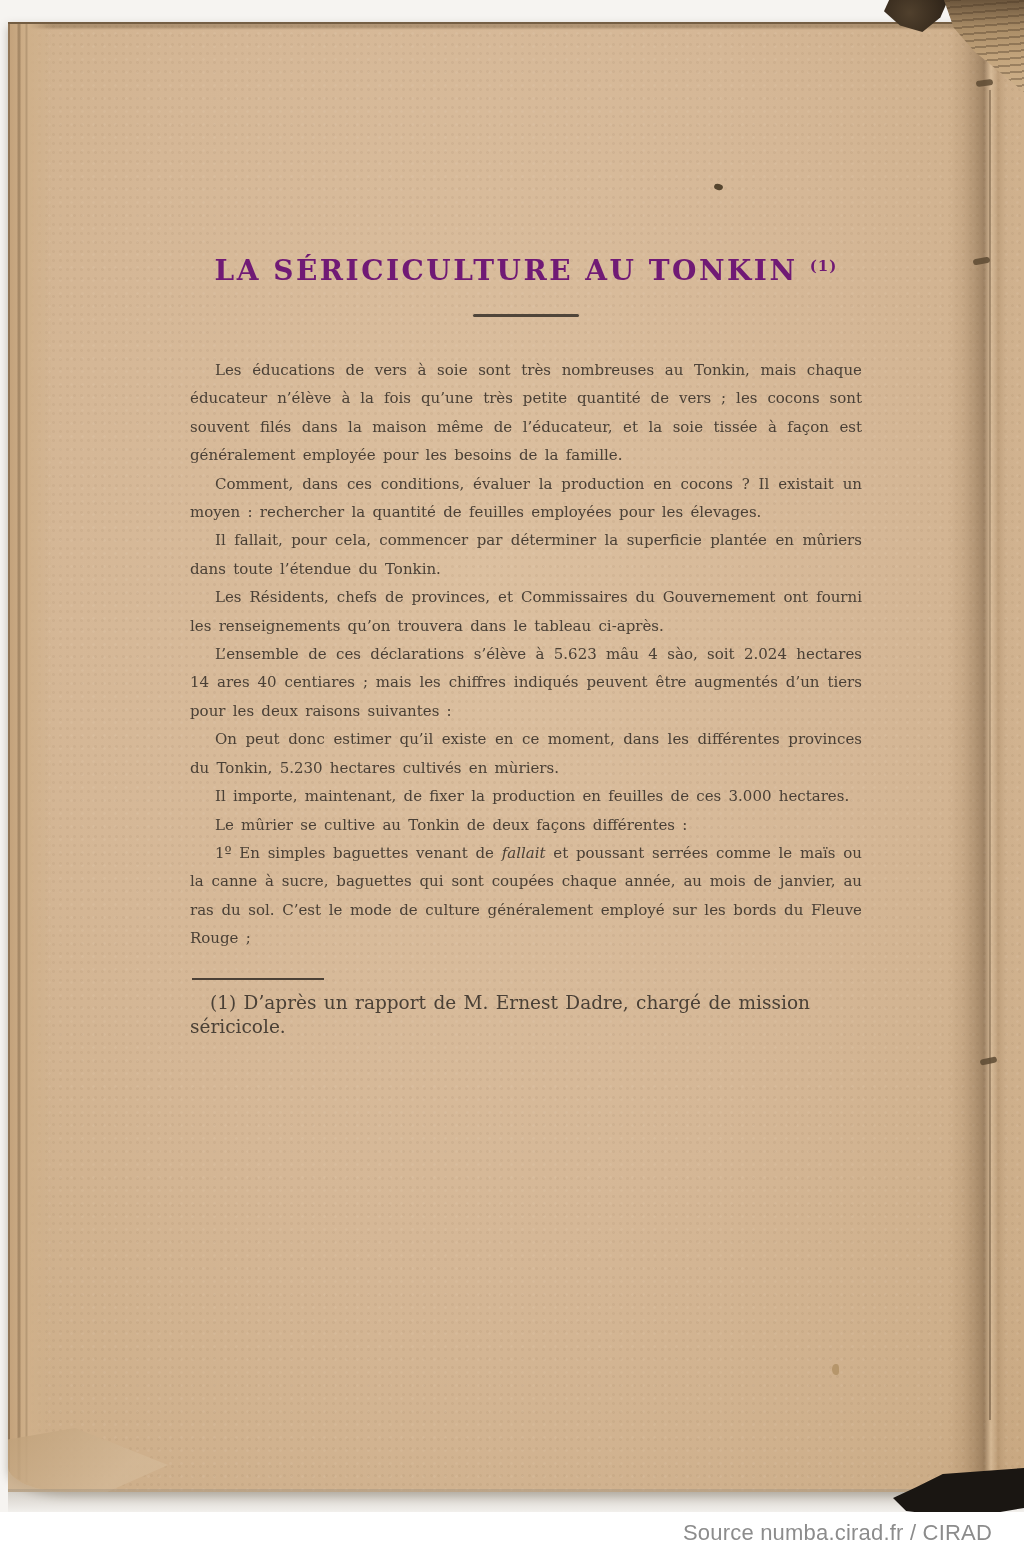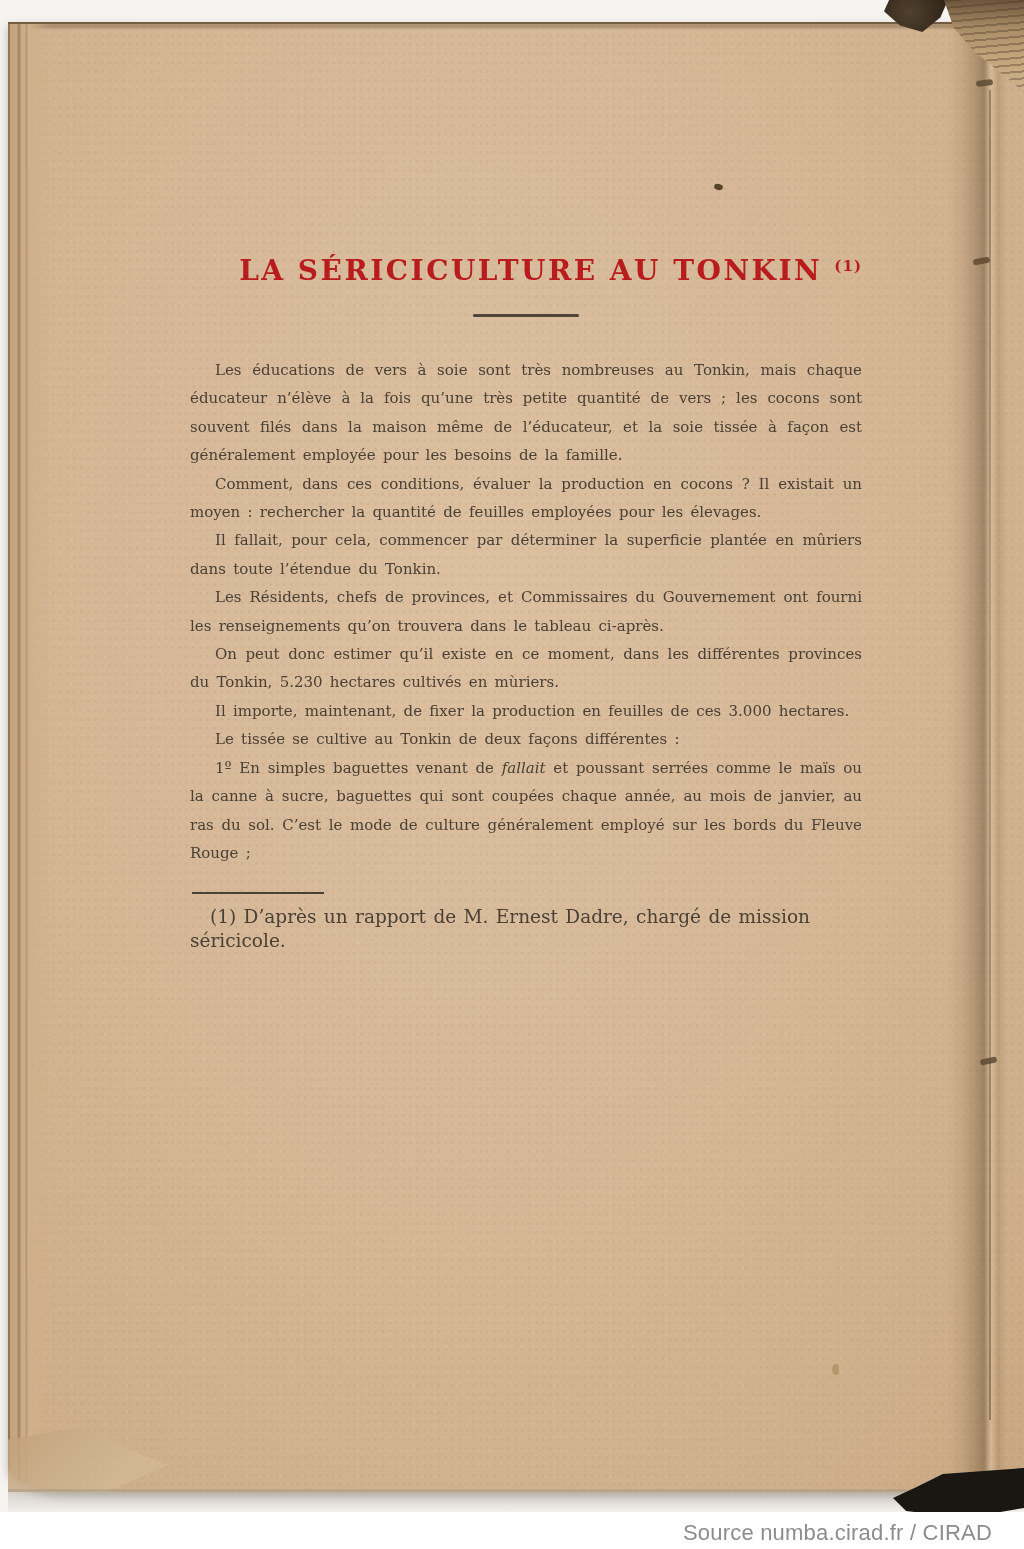--- a/index.html
+++ b/index.html
@@ -94,22 +94,22 @@
   }
 
   .speck-a{position:absolute;left:714px;top:184px;width:9px;height:6px;background:#55452f;border-radius:50%;transform:rotate(14deg);}
   .speck-b{position:absolute;left:832px;top:1364px;width:7px;height:11px;background:#ad8d60;border-radius:55% 45% 40% 60%;opacity:0.75;}
 
   
   .text-block{
     position:absolute;left:190px;top:248px;width:672px;color:#4a4036;
   }
   h1.doc-title{
-    margin:0;text-align:right;font-size:28px;line-height:36px;font-weight:bold;
-    letter-spacing:2.5px;color:#b91c1c;white-space:nowrap;
+    margin:0;text-align:center;font-size:28px;line-height:36px;font-weight:bold;
+    letter-spacing:2.5px;color:#701a75;white-space:nowrap;
   }
   h1.doc-title sup{font-size:15px;letter-spacing:1px;vertical-align:9px;}
   .title-rule{width:106px;height:3px;background:#4f453a;margin:25px auto 0;border-radius:2px;}
   .body-text{margin-top:39px;}
   .body-text p{
     margin:0;font-size:15px;line-height:28.4px;text-align:justify;
     text-indent:25px;word-spacing:2.5px;color:#4a4036;
   }
   .body-text p em{font-style:italic;}
   .footnote-rule{width:132px;height:2px;background:#4a4036;margin:25px 0 0 2px;}
@@ -142,23 +142,24 @@
 
   <div class="text-block">
     <h1 class="doc-title"><span>LA SÉRICICULTURE AU TONKIN</span>&nbsp;<sup>(1)</sup></h1>
     <div class="title-rule"></div>
 
     <div class="body-text">
       <p>Les éducations de vers à soie sont très nombreuses au Tonkin, mais chaque éducateur n’élève à la fois qu’une très petite quantité de vers ; les cocons sont souvent filés dans la maison même de l’éducateur, et la soie tissée à façon est généralement employée pour les besoins de la famille.</p>
       <p>Comment, dans ces conditions, évaluer la production en cocons ? Il existait un moyen : rechercher la quantité de feuilles employées pour les élevages.</p>
       <p>Il fallait, pour cela, commencer par déterminer la superficie plantée en mûriers dans toute l’étendue du Tonkin.</p>
       <p>Les Résidents, chefs de provinces, et Commissaires du Gouvernement ont fourni les renseignements qu’on trouvera dans le tableau ci-après.</p>
+      <p>L’ensemble de ces déclarations s’élève à 5.623 mâu 4 sào, soit 2.024 hectares 14 ares 40 centiares ; mais les chiffres indiqués peuvent être augmentés d’un tiers pour les deux raisons suivantes :</p>
       <p>On peut donc estimer qu’il existe en ce moment, dans les différentes provinces du Tonkin, 5.230 hectares cultivés en mùriers.</p>
       <p>Il importe, maintenant, de fixer la production en feuilles de ces 3.000 hectares.</p>
-      <p>Le tissée se cultive au Tonkin de deux façons différentes :</p>
+      <p>Le mûrier se cultive au Tonkin de deux façons différentes :</p>
       <p><span>1º En simples baguettes venant de </span><em>fallait</em><span> et poussant serrées comme le maïs ou la canne à sucre, baguettes qui sont coupées chaque année, au mois de janvier, au ras du sol. C’est le mode de culture généralement employé sur les bords du Fleuve Rouge ;</span></p>
     </div>
 
     <div class="footnote-rule"></div>
     <p class="footnote-text">(1) D’après un rapport de M. Ernest Dadre, chargé de mission  séricicole.</p>
   </div>
 
   <div class="footer-bar"></div>
   <div class="footer-caption">Source numba.cirad.fr / CIRAD</div>
 

